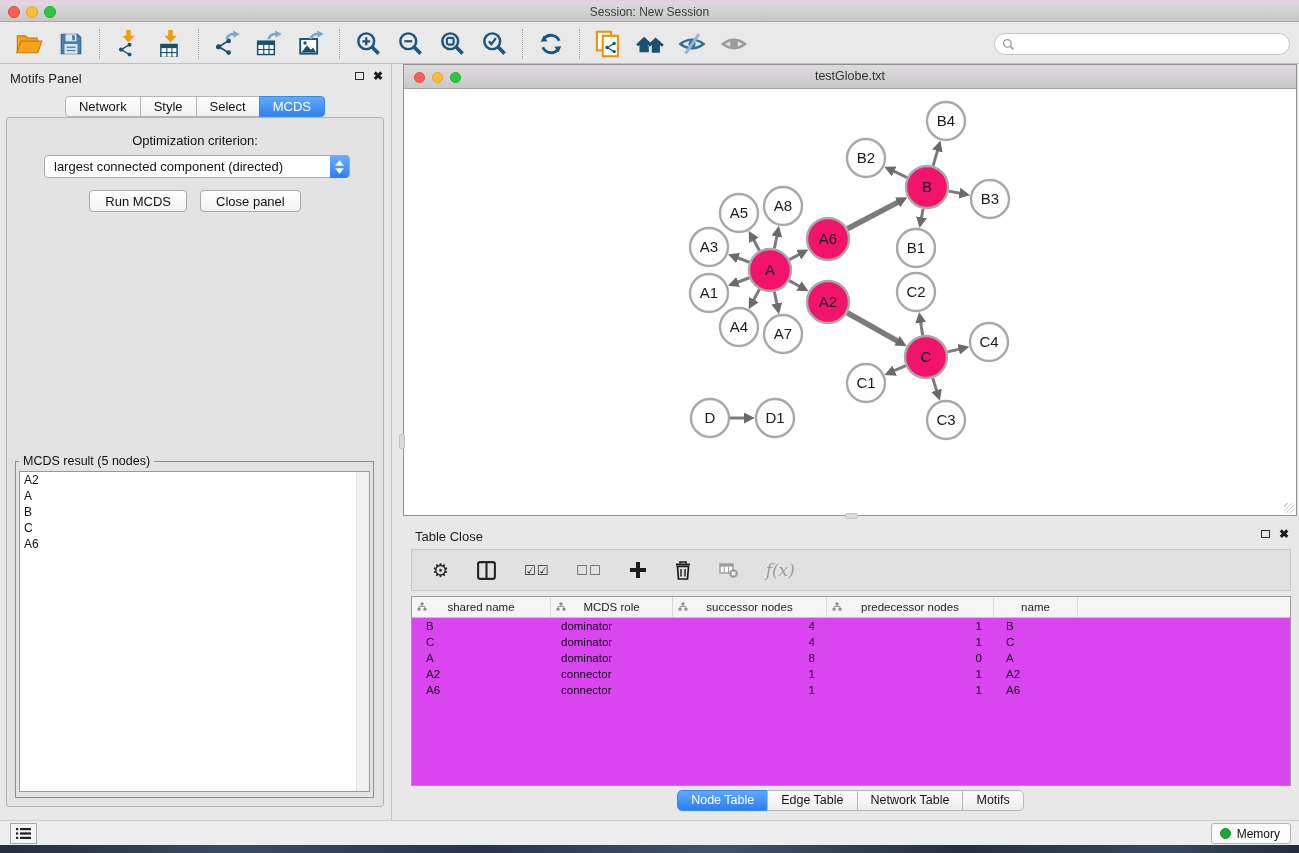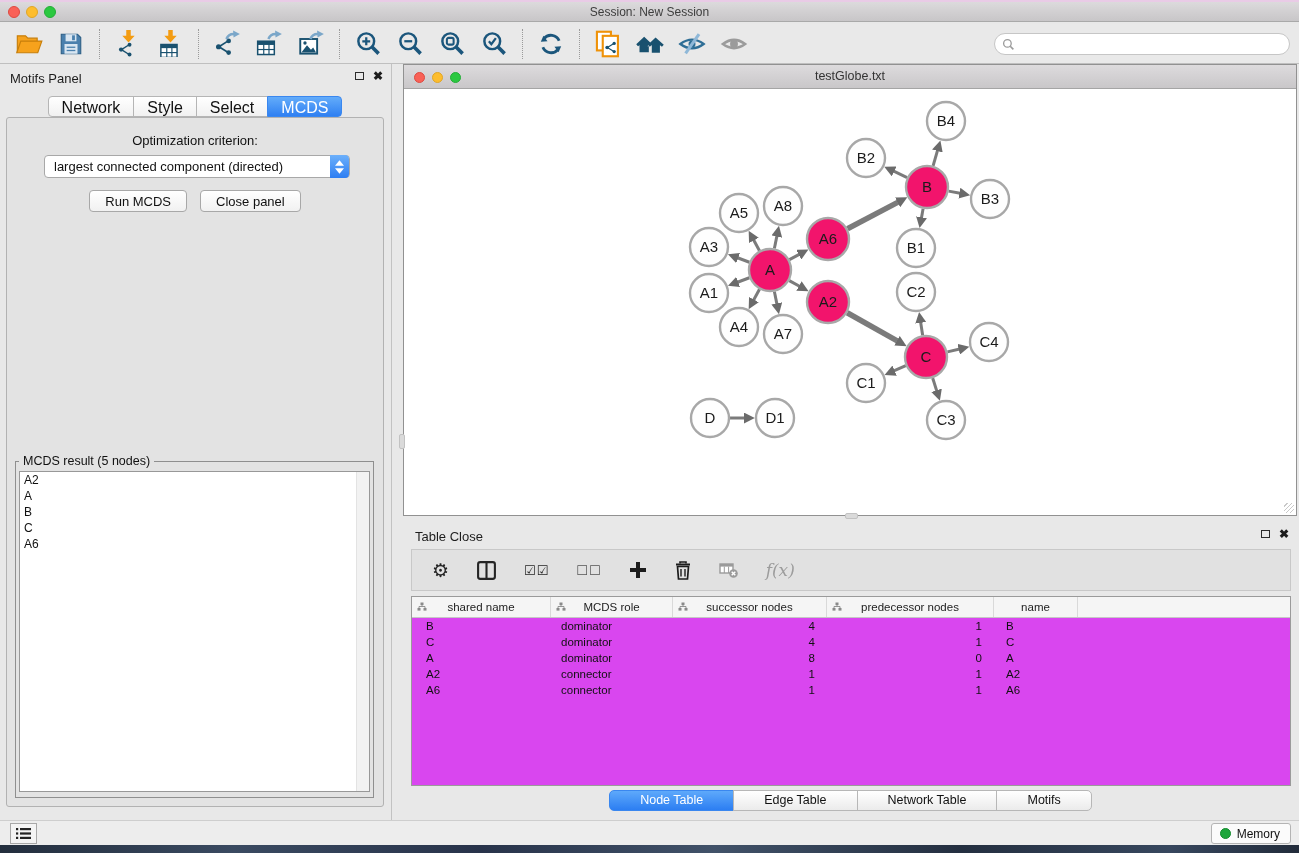--- a/index.html
+++ b/index.html
@@ -29,21 +29,21 @@
   .search input { border:none; outline:none; flex:1; height:18px; font-size:12px; background:transparent; margin-left:4px; }
 
   
   .control-panel { position:absolute; left:0; top:64px; width:392px; height:756px;
     background:#e8e8e8; border-right:1px solid #c2c2c2; }
   .panel-title { position:absolute; left:10px; top:7px; font-size:13px; color:#1d1d1d; }
   .winbtns { position:absolute; right:8px; top:7px; display:flex; gap:9px; align-items:center; }
   .float-sq { width:9px; height:8px; border:1.5px solid #2b2b2b; display:inline-block; }
   .close-x { font-size:12px; font-weight:bold; color:#1c1c1c; line-height:10px; cursor:pointer; }
   .cp-tabs { position:absolute; top:32px; left:0; right:0; display:flex; justify-content:center; }
-  .tab { height:21px; padding:2px 13px; font-size:16px; color:#111; background:linear-gradient(#ffffff,#f1f1f1);
+  .tab { height:21px; padding:2px 13px; font-size:13px; color:#111; background:linear-gradient(#ffffff,#f1f1f1);
     border:1px solid #b5b5b5; margin-left:-1px; cursor:pointer; }
   .tab:first-child { border-radius:4px 0 0 4px; }
   .tab:last-child  { border-radius:0 4px 4px 0; }
   .tab.active { background:linear-gradient(#63acfa,#2f80f2); color:#fff; border-color:#3a87ef; }
   .cp-box { position:absolute; left:6px; right:7px; top:53px; bottom:13px;
     border:1px solid #b2b2b2; border-radius:3px; background:#e3e3e3; }
   .opt-label { position:absolute; top:15px; left:0; right:0; text-align:center; font-size:13px; color:#111; }
   .select { position:absolute; top:37px; left:37px; width:306px; height:23px; background:#fff;
     border:1px solid #a8a8a8; border-radius:4px; cursor:pointer; }
   .select-text { position:absolute; left:9px; top:3px; font-size:13px; color:#111; }
@@ -85,21 +85,21 @@
   .th { position:relative; display:flex; align-items:center; justify-content:center;
     font-size:11.5px; color:#222; border-right:1px solid #d9d9d9; }
   .th .col-icon { position:absolute; left:5px; top:5px; }
   .cw0{width:139px} .cw1{width:122px} .cw2{width:154px} .cw3{width:167px} .cw4{width:84px} .cwf{flex:1; border-right:none;}
   .tr { display:flex; height:16px; align-items:center; font-size:11.5px; color:#111; }
   .td { overflow:hidden; white-space:nowrap; }
   .td.c0 { padding-left:14px; } .td.c1 { padding-left:10px; }
   .td.c2, .td.c3 { text-align:right; padding-right:12px; }
   .td.c4 { padding-left:12px; }
   .tp-tabs { position:absolute; bottom:9px; left:0; right:0; display:flex; justify-content:center; }
-  .btab { height:21px; padding:2px 30px; font-size:12.5px; color:#111; background:linear-gradient(#ffffff,#ebebeb);
+  .btab { height:21px; padding:2px 13px; font-size:12.5px; color:#111; background:linear-gradient(#ffffff,#ebebeb);
     border:1px solid #b7b7b7; margin-left:-1px; cursor:pointer; }
   .btab:first-child { border-radius:5px 0 0 5px; }
   .btab:last-child  { border-radius:0 5px 5px 0; }
   .btab.active { background:linear-gradient(#5ea9fb,#2c7ef2); color:#fff; border-color:#3a87ef; }
 
   
   .status-bar { position:absolute; left:0; top:820px; width:1299px; height:25px; background:#ededed; border-top:1px solid #cecece; }
   .list-btn { position:absolute; left:10px; top:2px; width:27px; height:21px; background:#f4f4f4;
     border:1px solid #a8a8a8; display:flex; align-items:center; justify-content:center; cursor:pointer; }
   .mem-btn { position:absolute; right:8px; top:2px; height:21px; padding:0 10px 0 8px; background:#fbfbfb;

